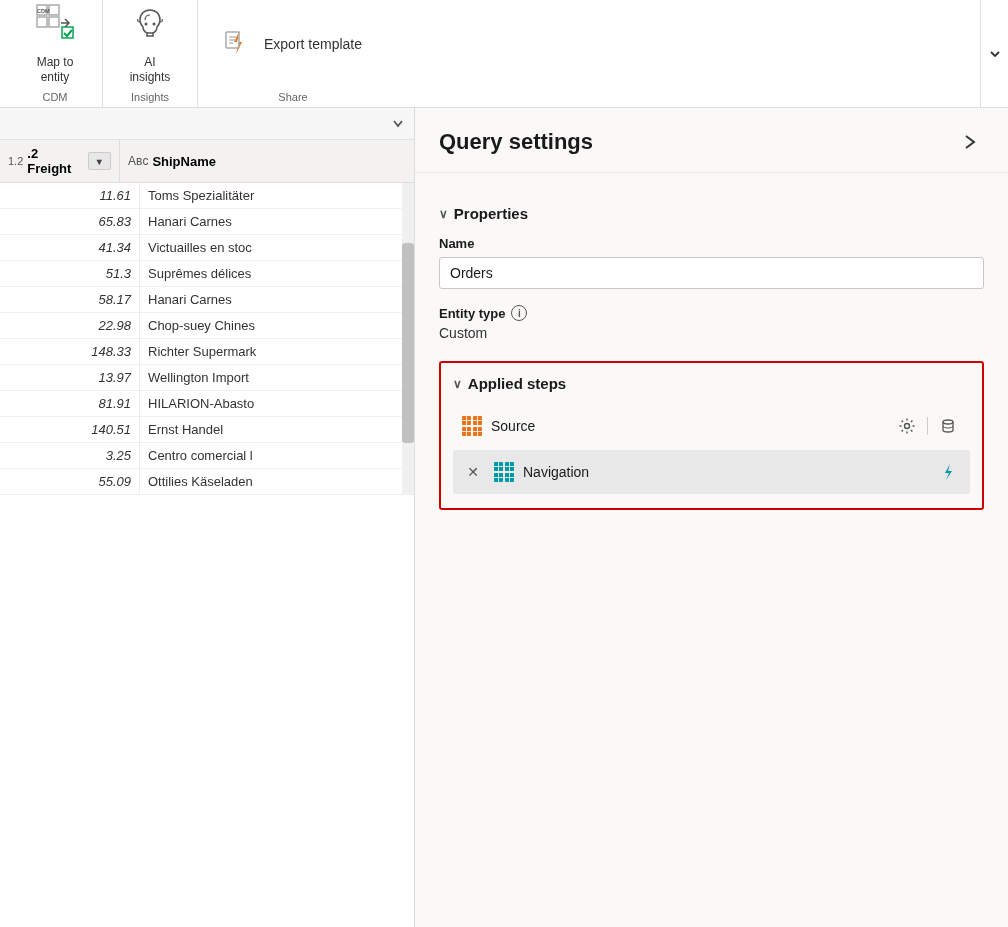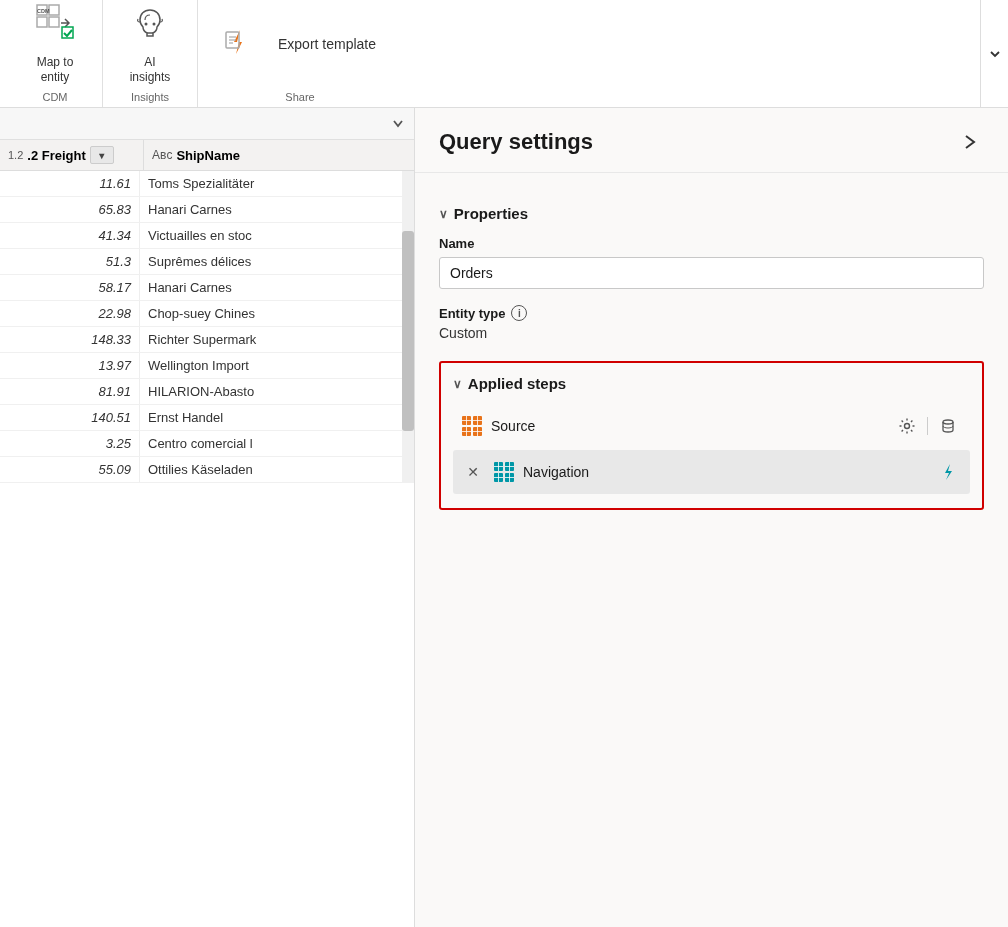--- a/index.html
+++ b/index.html
@@ -66,21 +66,21 @@
     }
     .ribbon-group-inner {
       padding-bottom: 20px;
       display: flex;
       align-items: center;
       gap: 4px;
     }
     .export-btn {
       display: flex;
       align-items: center;
-      gap: 26px;
+      gap: 12px;
       padding: 8px 14px;
       cursor: pointer;
       border-radius: 4px;
       font-size: 14px;
       color: #333;
       text-align: right;
     }
 
     
     .ribbon-collapse {
@@ -128,21 +128,21 @@
 
     .table-header {
       display: flex;
       background: #f3f2f1;
       border-bottom: 1px solid #ddd;
       font-weight: 600;
       font-size: 13px;
     }
 
     .col-freight {
-      width: 144px;
+      width: 120px;
       flex-shrink: 0;
       padding: 6px 8px;
       border-right: 1px solid #ddd;
       display: flex;
       align-items: center;
       gap: 4px;
     }
     .col-shipname {
       flex: 1;
       padding: 6px 8px;

